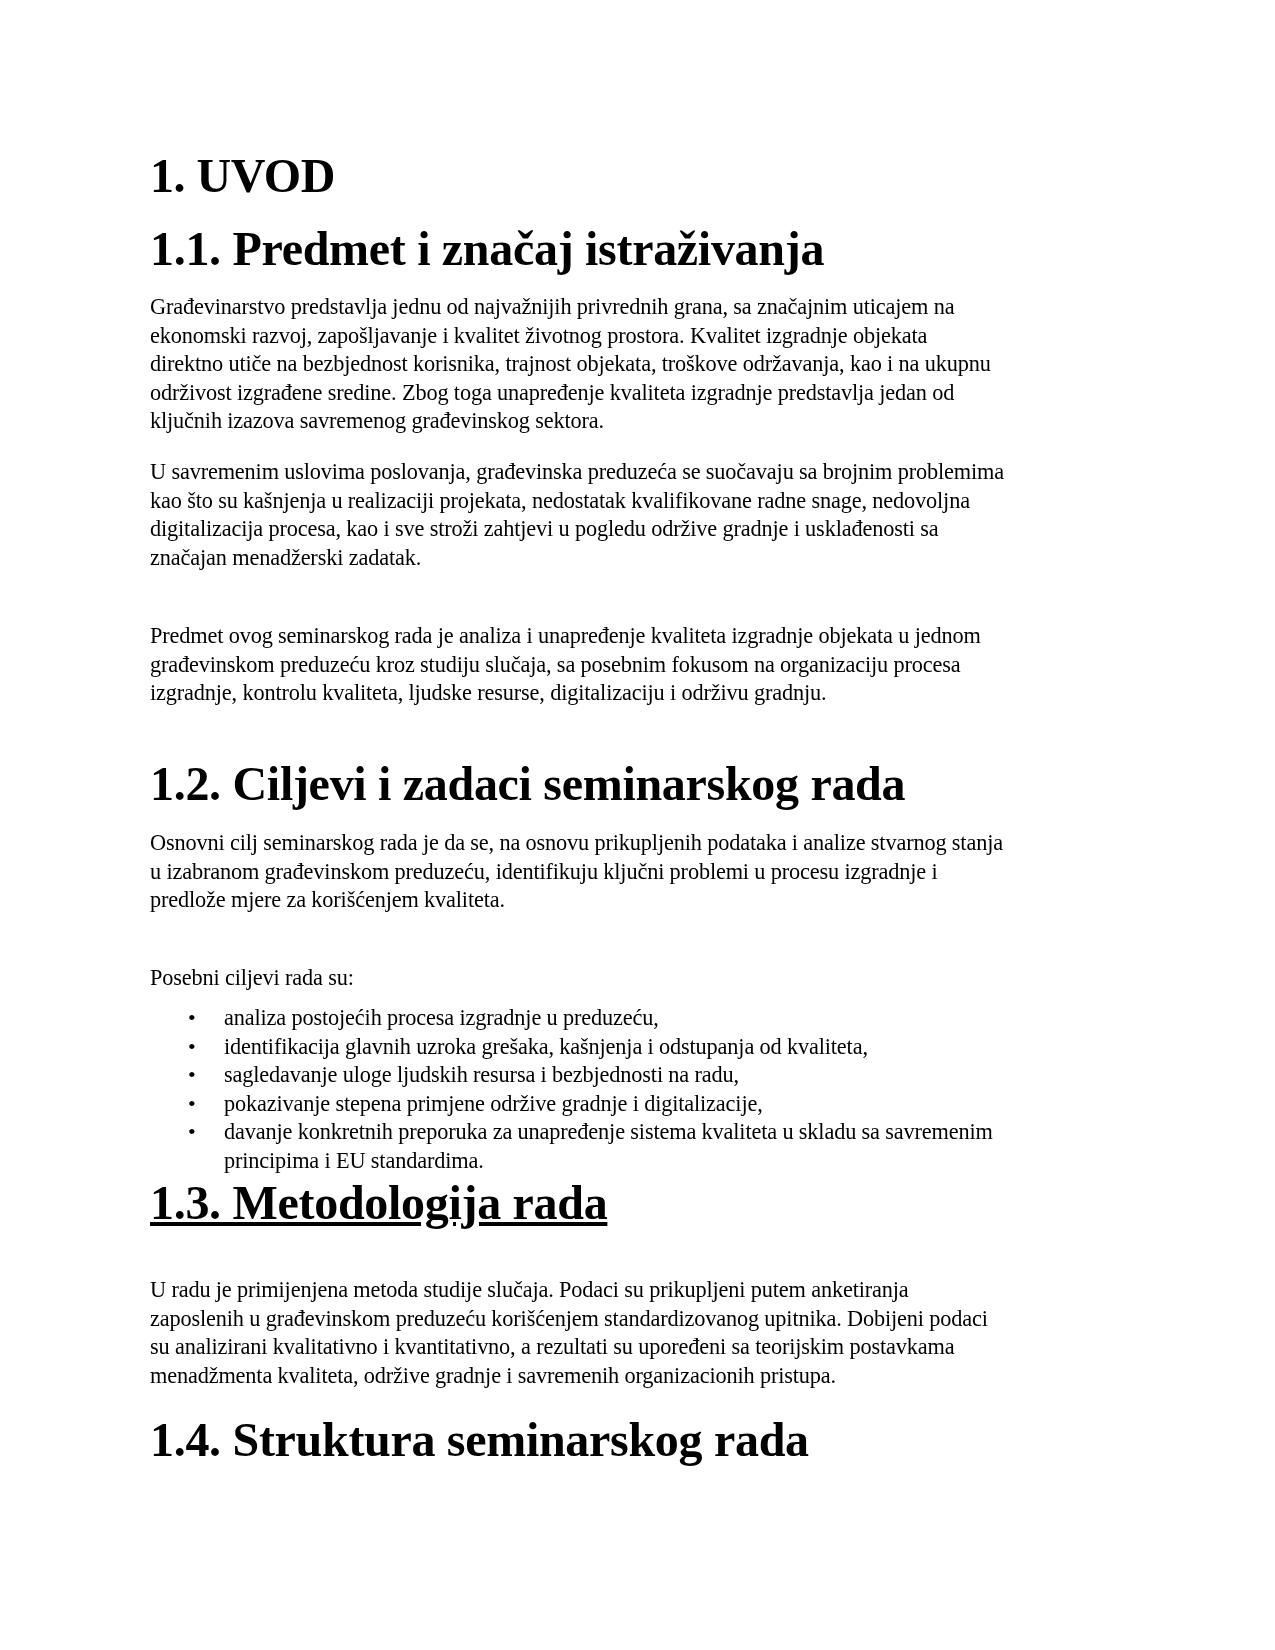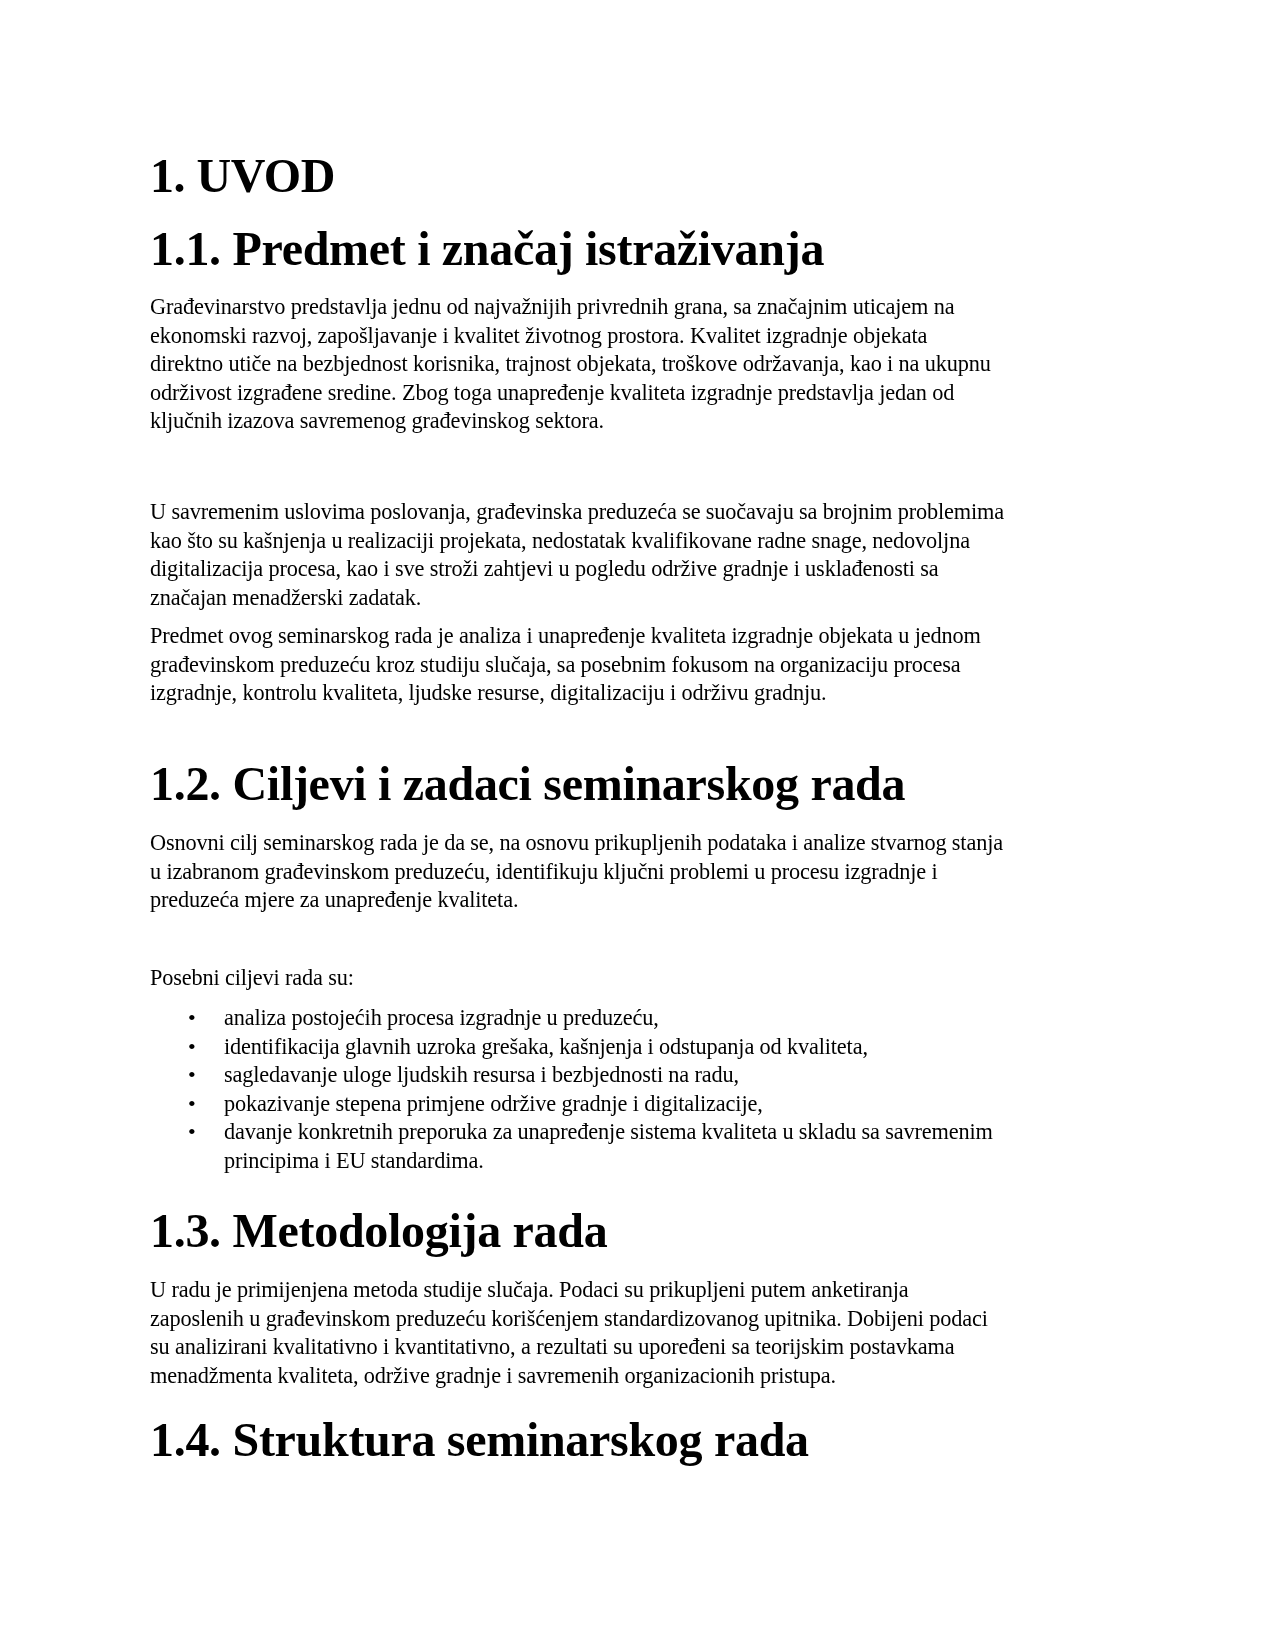--- a/index.html
+++ b/index.html
@@ -83,39 +83,39 @@
   <h2 class="abs h2" style="top:228px;">1.1. Predmet i značaj istraživanja</h2>
 
   <div class="abs p" style="top:293px;">
     <span class="line">Građevinarstvo predstavlja jednu od najvažnijih privrednih grana, sa značajnim uticajem na</span>
     <span class="line">ekonomski razvoj, zapošljavanje i kvalitet životnog prostora. Kvalitet izgradnje objekata</span>
     <span class="line">direktno utiče na bezbjednost korisnika, trajnost objekata, troškove održavanja, kao i na ukupnu</span>
     <span class="line">održivost izgrađene sredine. Zbog toga unapređenje kvaliteta izgradnje predstavlja jedan od</span>
     <span class="line">ključnih izazova savremenog građevinskog sektora.</span>
   </div>
 
-  <div class="abs p" style="top:458px;margin-top:40px;">
+  <div class="abs p" style="top:458px;">
     <span class="line">U savremenim uslovima poslovanja, građevinska preduzeća se suočavaju sa brojnim problemima</span>
     <span class="line">kao što su kašnjenja u realizaciji projekata, nedostatak kvalifikovane radne snage, nedovoljna</span>
     <span class="line">digitalizacija procesa, kao i sve stroži zahtjevi u pogledu održive gradnje i usklađenosti sa</span>
     <span class="line">značajan menadžerski zadatak.</span>
   </div>
 
   <div class="abs p" style="top:622px;">
     <span class="line">Predmet ovog seminarskog rada je analiza i unapređenje kvaliteta izgradnje objekata u jednom</span>
     <span class="line">građevinskom preduzeću kroz studiju slučaja, sa posebnim fokusom na organizaciju procesa</span>
     <span class="line">izgradnje, kontrolu kvaliteta, ljudske resurse, digitalizaciju i održivu gradnju.</span>
   </div>
 
   <h2 class="abs h2" style="top:763px;">1.2. Ciljevi i zadaci seminarskog rada</h2>
 
   <div class="abs p" style="top:829px;">
     <span class="line">Osnovni cilj seminarskog rada je da se, na osnovu prikupljenih podataka i analize stvarnog stanja</span>
     <span class="line">u izabranom građevinskom preduzeću, identifikuju ključni problemi u procesu izgradnje i</span>
-    <span class="line">preduzeća mjere za unapređenje kvaliteta.</span>
+    <span class="line">predlože mjere za korišćenjem kvaliteta.</span>
   </div>
 
   <div class="abs p" style="top:964px;">
     <span class="line">Posebni ciljevi rada su:</span>
   </div>
 
   <ul class="abs bullets" style="top:1004px;">
     <li>
       <span class="bullet">•</span>
       <span class="line">analiza postojećih procesa izgradnje u preduzeću,</span>
@@ -132,21 +132,21 @@
       <span class="bullet">•</span>
       <span class="line">pokazivanje stepena primjene održive gradnje i digitalizacije,</span>
     </li>
     <li>
       <span class="bullet">•</span>
       <span class="line">davanje konkretnih preporuka za unapređenje sistema kvaliteta u skladu sa savremenim</span>
       <span class="line">principima i EU standardima.</span>
     </li>
   </ul>
 
-  <h2 class="abs h2" style="top:1210px;">1.3. Metodologija rada</h2>
+  <h2 class="abs h2" style="top:1182px;text-decoration:underline;">1.3. Metodologija rada</h2>
 
   <div class="abs p" style="top:1276px;">
     <span class="line">U radu je primijenjena metoda studije slučaja. Podaci su prikupljeni putem anketiranja</span>
     <span class="line">zaposlenih u građevinskom preduzeću korišćenjem standardizovanog upitnika. Dobijeni podaci</span>
     <span class="line">su analizirani kvalitativno i kvantitativno, a rezultati su upoređeni sa teorijskim postavkama</span>
     <span class="line">menadžmenta kvaliteta, održive gradnje i savremenih organizacionih pristupa.</span>
   </div>
 
   <h2 class="abs h2" style="top:1419px;">1.4. Struktura seminarskog rada</h2>
 

